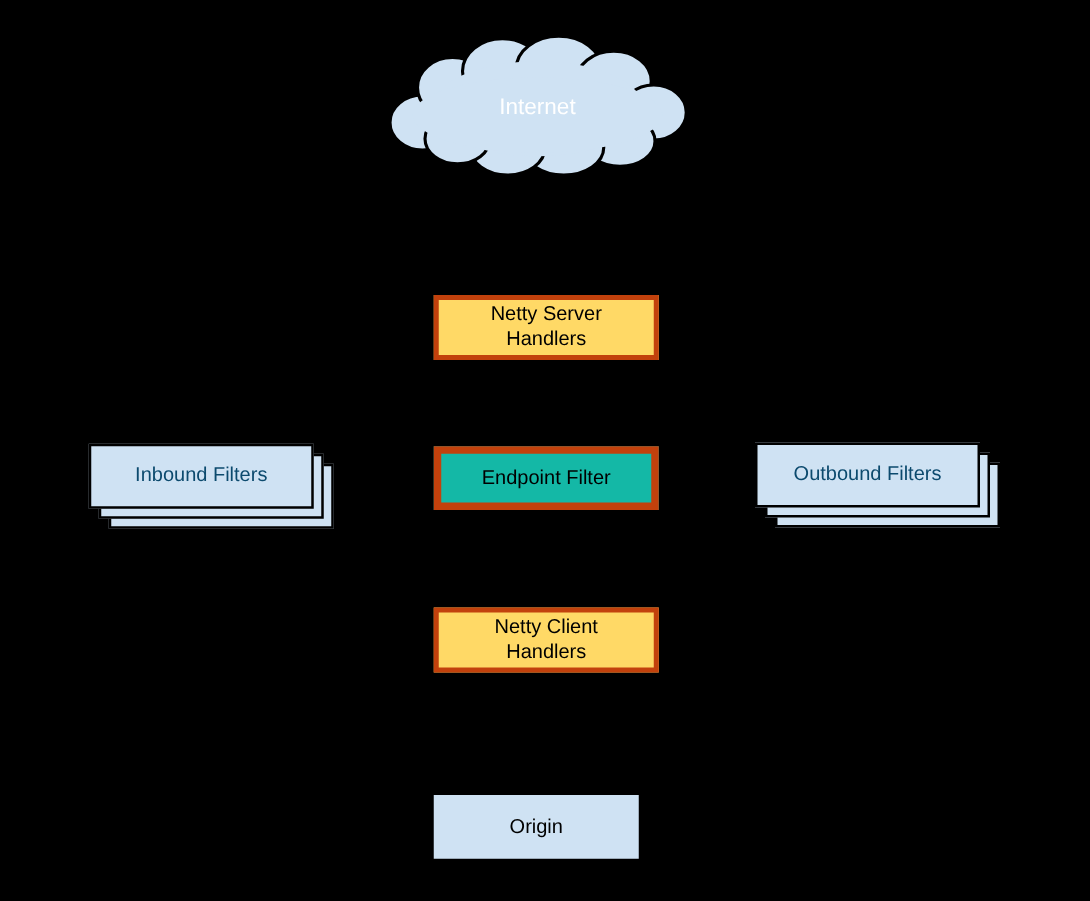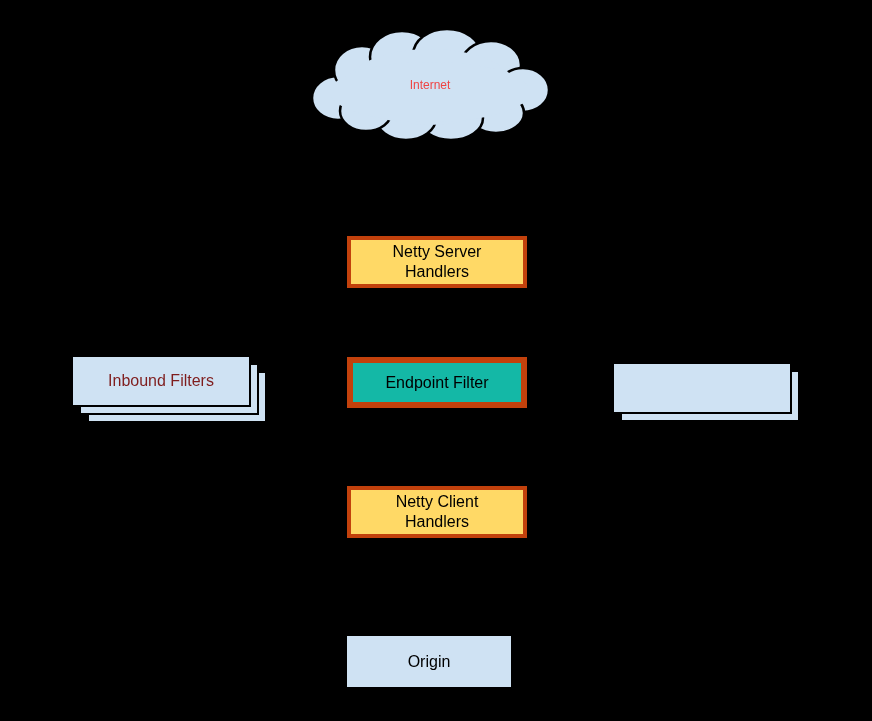--- a/index.html
+++ b/index.html
@@ -45,21 +45,21 @@
     border: 2px solid #000000;
   }
   .stack .layer.back2 { left: 16px; top: 16px; }
   .stack .layer.back1 { left: 8px;  top: 8px;  }
   .stack .layer.front {
     left: 0; top: 0;
     display: flex;
     align-items: center;
     justify-content: center;
     text-align: right;
-    color: #7f1d1d;
+    color: #0c4a6e;
     font-size: 16px;
     line-height: 20px;
   }
 
   .cloud-wrap {
     position: absolute;
     left: 300px;
     top: 24px;
     width: 260px;
     height: 122px;
@@ -68,22 +68,22 @@
     position: absolute;
     inset: 0;
     overflow: visible;
   }
   .cloud-label {
     position: absolute;
     inset: 0;
     display: flex;
     align-items: center;
     justify-content: center;
-    color: #ef4444;
-    font-size: 12px;
+    color: #ffffff;
+    font-size: 18px;
   }
 
   
   #netty-server  { left: 347px; top: 236px; width: 180px; height: 52px; }
   #endpoint      { left: 347px; top: 357px; width: 180px; height: 51px; }
   #netty-client  { left: 347px; top: 486px; width: 180px; height: 52px; }
   #origin        { left: 347px; top: 636px; width: 164px; height: 51px; }
   #inbound-stack  { left: 71px;  top: 355px; width: 198px; height: 70px; }
   #outbound-stack { left: 604px; top: 354px; width: 198px; height: 70px; }
 </style>
@@ -121,20 +121,21 @@
     <div class="layer back2"></div>
     <div class="layer back1"></div>
     <div class="layer front">Inbound Filters</div>
   </div>
 
   <div id="endpoint" class="node blue">Endpoint Filter</div>
 
   <div id="outbound-stack" class="stack">
     <div class="layer back2"></div>
     <div class="layer back1"></div>
+    <div class="layer front">Outbound Filters</div>
   </div>
 
   <div id="netty-client" class="node yellow">Netty Client
 Handlers</div>
 
   <div id="origin" class="node plain">Origin</div>
 
 </div>
 
 </body></html>

